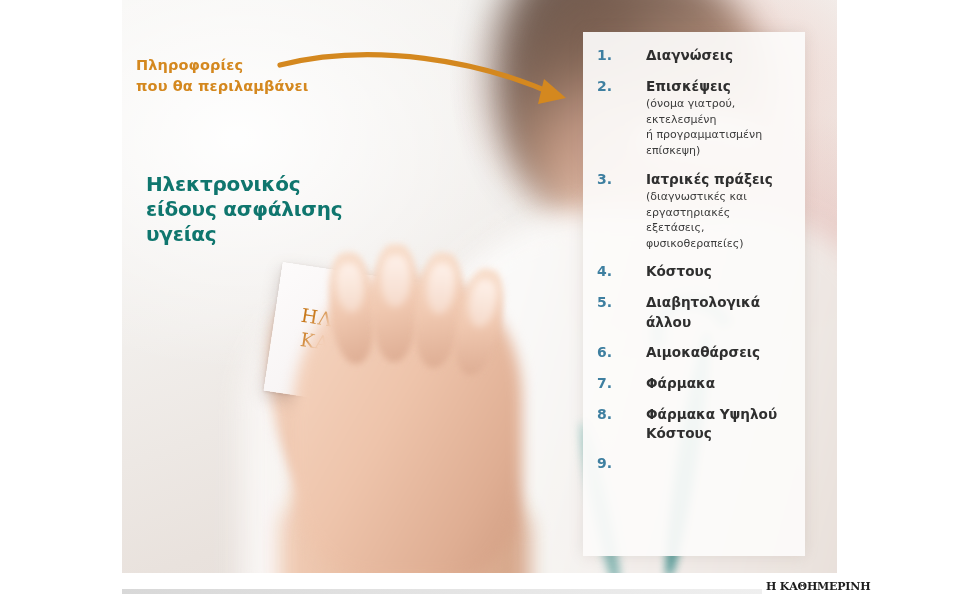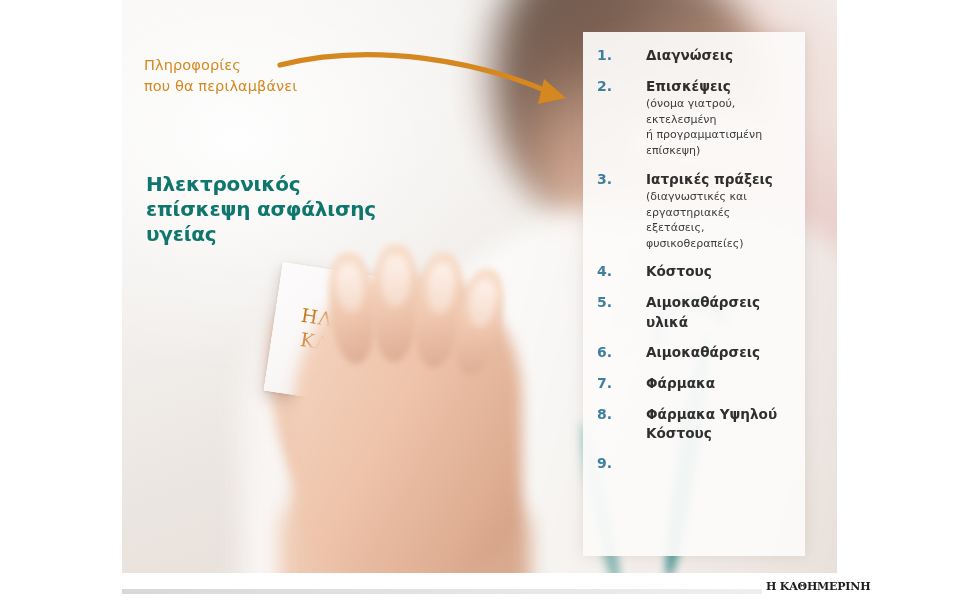--- a/index.html
+++ b/index.html
@@ -240,25 +240,25 @@
     height: 160px;
     border-radius: 40% 40% 0 0;
     background: linear-gradient(100deg, #f2cdb6 0%, #e4b395 55%, #d3a184 100%);
     filter: blur(10px);
     opacity: 0.95;
   }
 
   
   .callout {
     position: absolute;
-    left: 144px;
+    left: 136px;
     top: 55px;
     color: #d4881f;
     font-size: 14.5px;
-    font-weight: normal;
+    font-weight: bold;
     line-height: 1.45;
     letter-spacing: 0.1px;
   }
   .callout span { display: block; white-space: nowrap; }
 
   .headline {
     position: absolute;
     left: 146px;
     top: 172px;
     color: #0f766e;
@@ -393,21 +393,21 @@
     <span>που θα περιλαμβάνει</span>
   </div>
 
   <svg class="arrow-svg" viewBox="0 0 330 80">
     <path d="M 18 31 C 110 8, 218 26, 296 62" fill="none" stroke="#d4881f" stroke-width="5.2" stroke-linecap="round"></path>
     <path d="M 282 45 L 304 64 L 276 70 Z" fill="#d4881f"></path>
   </svg>
 
   <div class="headline">
     <span>Ηλεκτρονικός</span>
-    <span>επίσκεψη ασφάλισης</span>
+    <span>είδους ασφάλισης</span>
     <span>υγείας</span>
   </div>
 
   <div class="list-panel">
     <ul class="list">
         <li class="list-item">
           <span class="item-num">1.</span>
           <span class="item-body">
             <span class="item-title">Διαγνώσεις</span>
           </span>
@@ -428,21 +428,21 @@
         </li>
         <li class="list-item">
           <span class="item-num">4.</span>
           <span class="item-body">
             <span class="item-title">Κόστους</span>
           </span>
         </li>
         <li class="list-item">
           <span class="item-num">5.</span>
           <span class="item-body">
-            <span class="item-title">Αιμοκαθάρσεις υλικά</span>
+            <span class="item-title">Διαβητολογικά άλλου</span>
           </span>
         </li>
         <li class="list-item">
           <span class="item-num">6.</span>
           <span class="item-body">
             <span class="item-title">Αιμοκαθάρσεις</span>
           </span>
         </li>
         <li class="list-item">
           <span class="item-num">7.</span>

